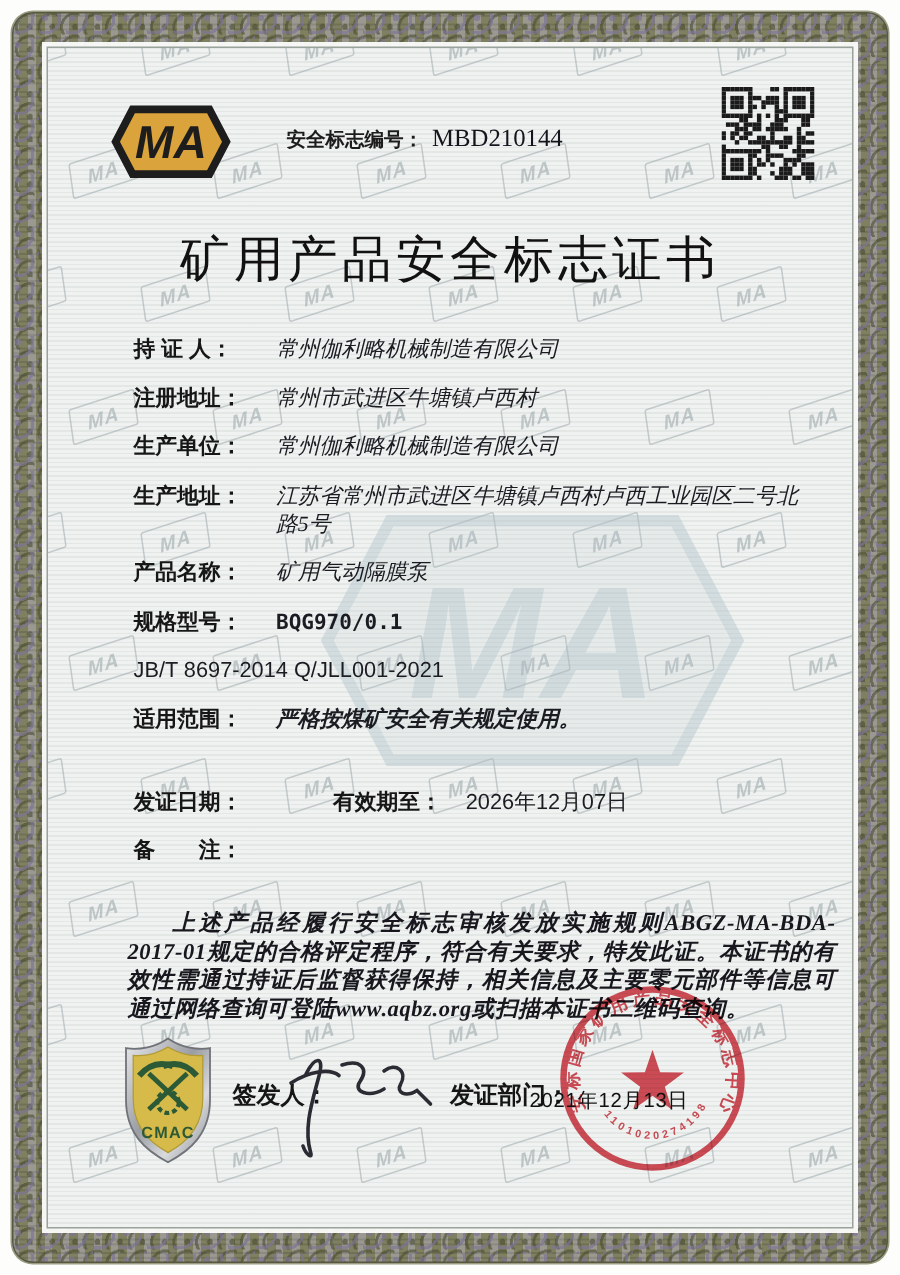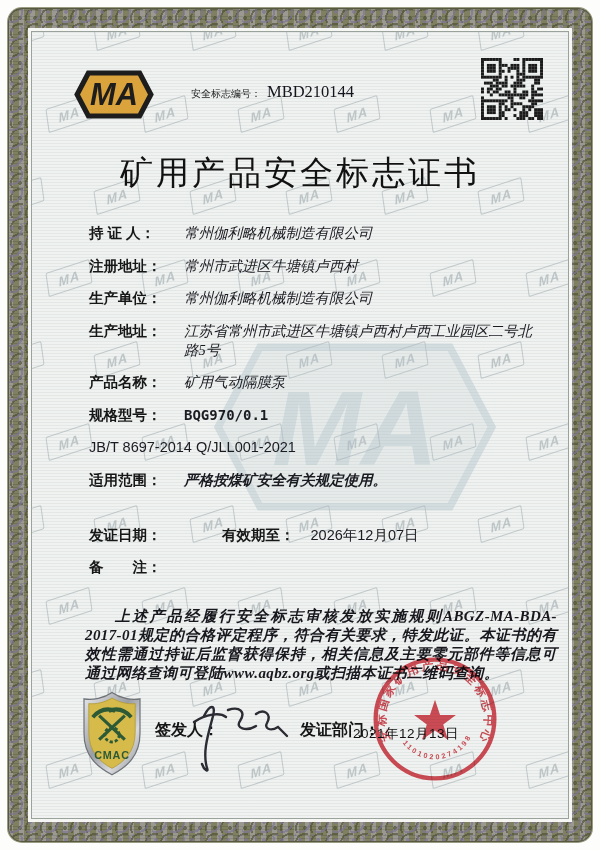--- a/index.html
+++ b/index.html
@@ -33,21 +33,21 @@
     border-radius:2px;transform:rotate(-18deg) skewX(-10deg);
     color:rgba(152,162,168,.55);font:italic 700 13px "Liberation Sans",sans-serif;
     display:flex;align-items:center;justify-content:center;letter-spacing:1px;
   }
   .wm-big{position:absolute;left:168px;top:300px;z-index:0;opacity:.5;}
   .content{position:relative;z-index:1;box-sizing:border-box;padding:0 25px 0 57px;}
   
   .hdr{display:flex;align-items:flex-start;margin-top:36px;}
   .logo{width:82px;height:53px;margin-left:-16px;flex:0 0 auto;}
   .certno{margin-left:36px;margin-top:14px;white-space:nowrap;}
-  .certno .lab{font-weight:400;font-size:10px;color:#1c1c1c;}
+  .certno .lab{font-weight:700;font-size:13px;color:#1c1c1c;}
   .certno .val{font-family:"Liberation Serif",serif;font-size:16.5px;color:#14141c;margin-left:6px;}
   .qr{margin-left:auto;margin-top:-10px;flex:0 0 auto;}
   .title{
     margin:30px -25px 0 -57px;text-align:center;
     font-family:"Liberation Serif","DejaVu Serif",serif;
     font-weight:400;font-size:33px;letter-spacing:3px;color:#111;
   }
   
   .rows{margin-top:28px;}
   .row{display:flex;margin-bottom:13.5px;font-size:14.5px;line-height:19px;}

